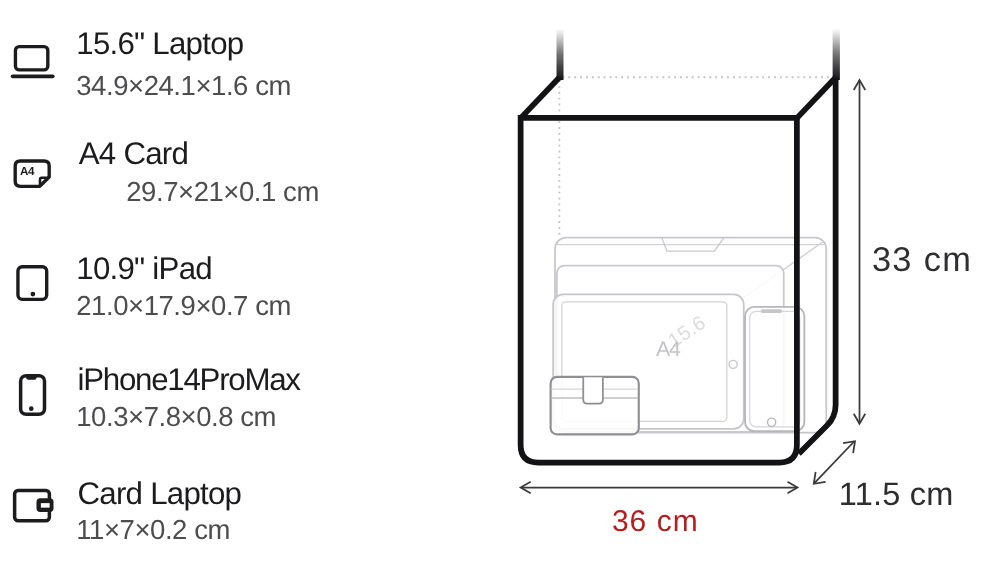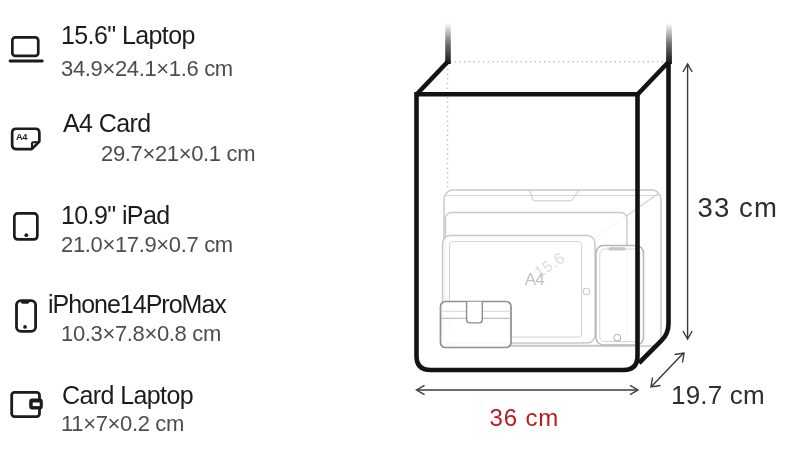--- a/index.html
+++ b/index.html
@@ -48,21 +48,21 @@
 <div class="t sub" style="left:61px;top:57.9px;">34.9×24.1×1.6 cm</div>
 
 <div class="t title" style="left:63px;top:110.8px;">A4 Card</div>
 
 <div class="t sub" style="left:61px;top:143.0px;margin-left:40px;">29.7×21×0.1 cm</div>
 
 <div class="t title" style="left:61px;top:203.1px;">10.9" iPad</div>
 
 <div class="t sub" style="left:61px;top:233.5px;">21.0×17.9×0.7 cm</div>
 
-<div class="t title" style="left:48px;top:292.1px;letter-spacing:-1px;">iPhone14ProMax</div>
+<div class="t title" style="left:62px;top:292.1px;letter-spacing:-1px;">iPhone14ProMax</div>
 
 <div class="t sub" style="left:61px;top:323.3px;">10.3×7.8×0.8 cm</div>
 
 <div class="t title" style="left:62px;top:383.1px;">Card Laptop</div>
 
 <div class="t sub" style="left:61px;top:413.3px;">11×7×0.2 cm</div>
 
 <svg class="t" style="left:380px;top:0;" width="420" height="455" viewBox="380 0 420 455">
   <defs>
     <linearGradient id="strap" x1="0" y1="64" x2="0" y2="23" gradientUnits="userSpaceOnUse">
@@ -138,13 +138,13 @@
     <path d="M651.5 386.5 L683.5 353"></path>
     <path d="M652.5 377.5 L651 387 L660.5 385.5"></path>
     <path d="M674.5 354.5 L684 353 L682.5 362.5"></path>
   </g>
 </svg>
 
 <div class="t" style="left:697.5px;top:193.9px;font-size:27.5px;color:#2e2e30;letter-spacing:1.1px;">33 cm</div>
 
 <div class="t" style="left:489.5px;top:406px;font-size:24px;color:#b91c1c;letter-spacing:0.85px;">36 cm</div>
 
-<div class="t" style="left:671px;top:381.7px;font-size:26px;color:#2e2e30;letter-spacing:0.2px;">19.7 cm</div>
+<div class="t" style="left:671px;top:381.7px;font-size:26px;color:#2e2e30;letter-spacing:0.2px;">11.5 cm</div>
 
 </body></html>

